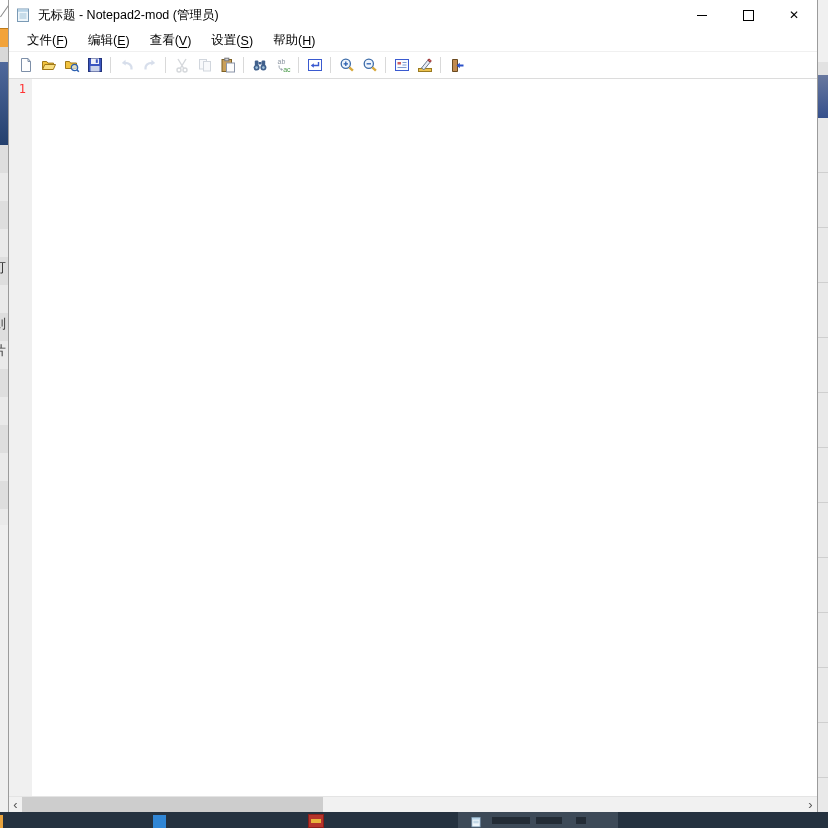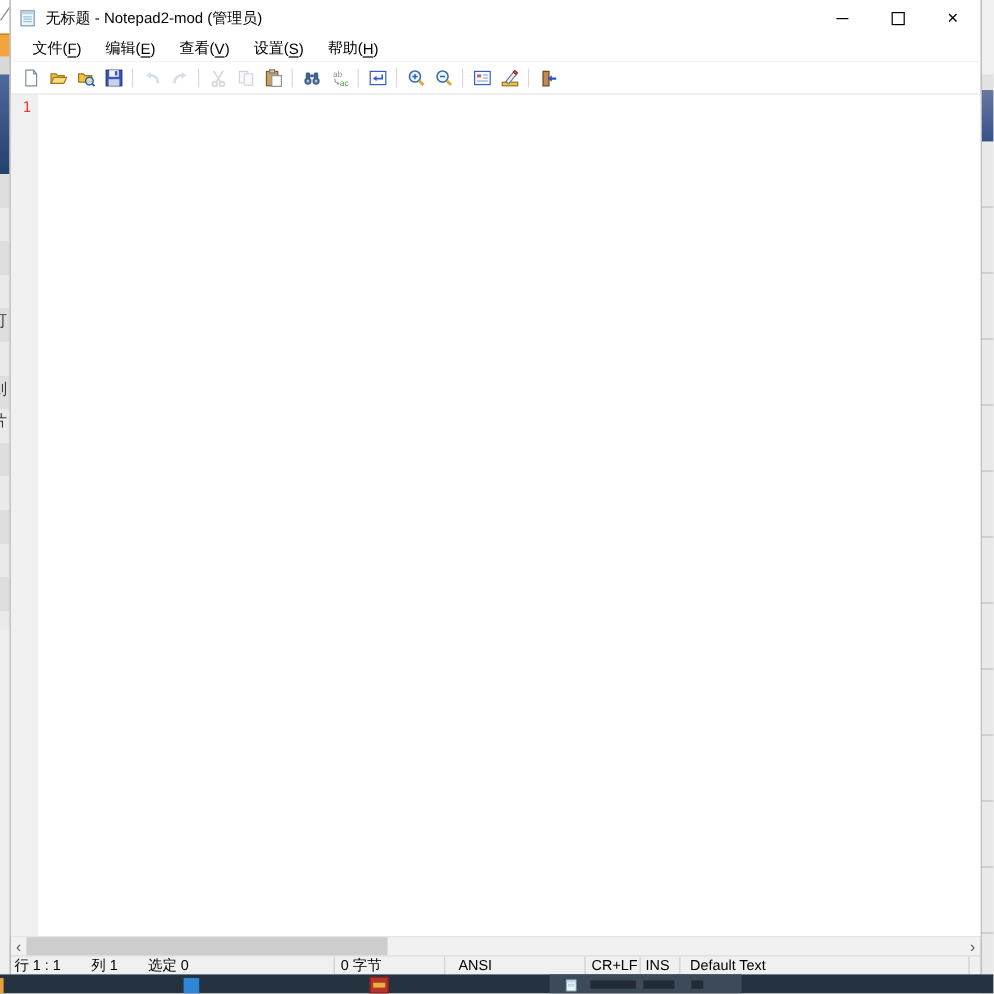--- a/index.html
+++ b/index.html
@@ -289,33 +289,20 @@
     </div>
     <div class="text-area"></div>
   </div>
 
   <div class="hscroll">
     <div class="hs-arrow hs-left">‹</div>
     <div class="hs-thumb"></div>
     <div class="hs-arrow hs-right">›</div>
   </div>
 
-  <div class="statusbar">
-    <div class="sfield sf-pos">
-      <span>行 1 : 1</span>
-      <span class="sf-col">列 1</span>
-      <span class="sf-sel">选定 0</span>
-    </div>
-    <div class="sfield sf-bytes">0 字节</div>
-    <div class="sfield sf-enc">ANSI</div>
-    <div class="sfield sf-eol">CR+LF</div>
-    <div class="sfield sf-ins">INS</div>
-    <div class="sfield sf-scheme">Default Text</div>
-    <div class="sfield sf-stub"></div>
-  </div>
 
 </div>
 
 <div class="taskbar">
   <div class="tb-yellow"></div>
   <div class="tb-blue"></div>
   <div class="tb-red">
       <div class="gold"></div>
     </div>
   <div class="tb-active">

